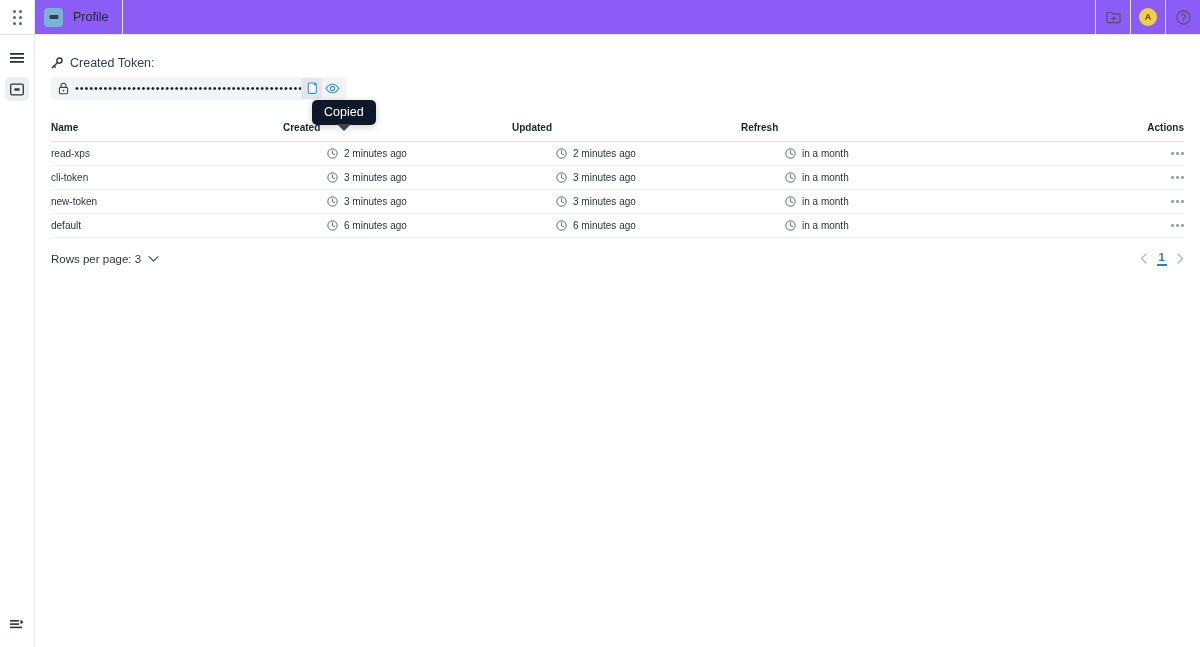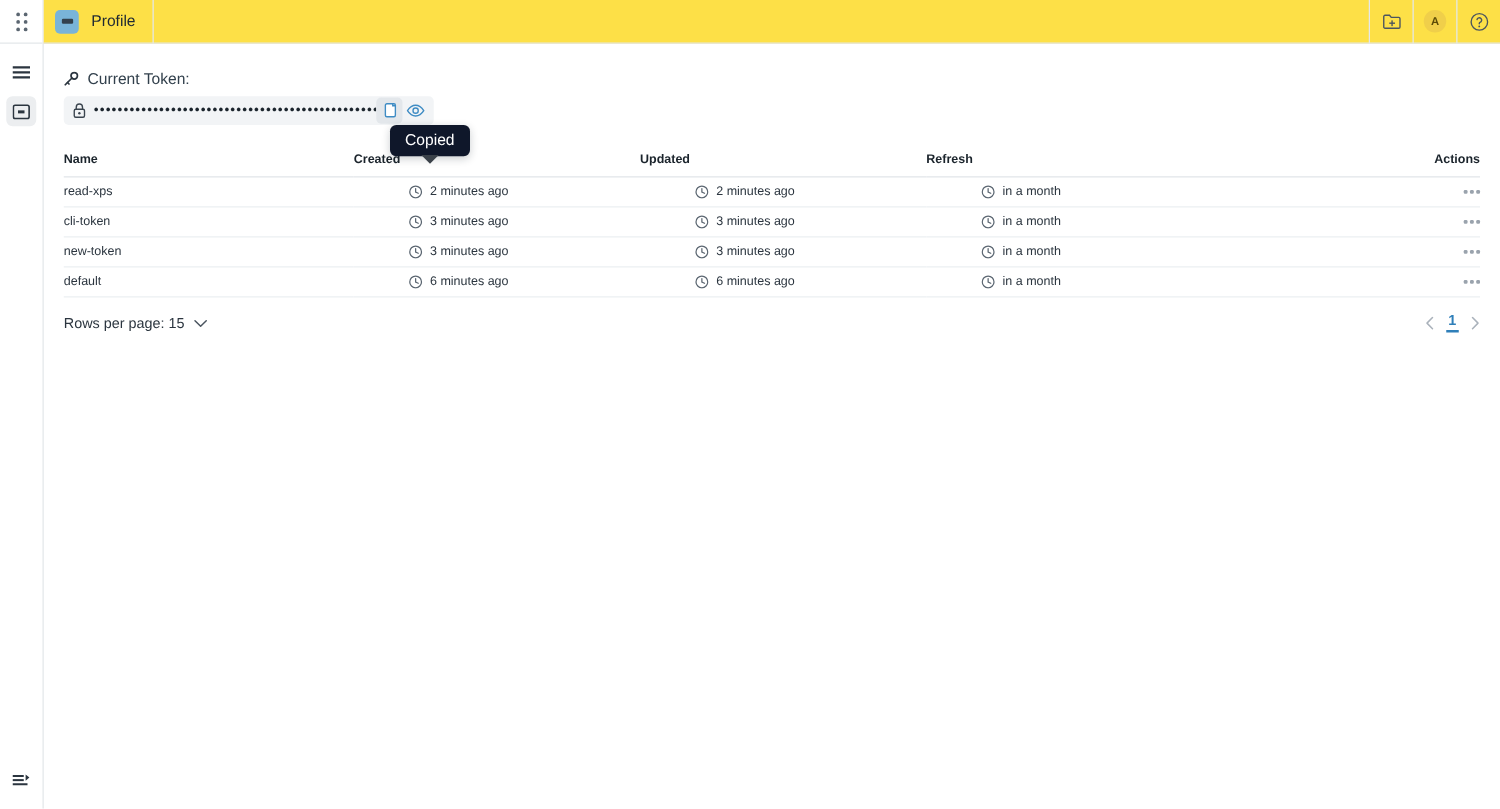--- a/index.html
+++ b/index.html
@@ -37,21 +37,21 @@
   .grip i { width: 3px; height: 3px; background: #5b6671; border-radius: 50%; display: block; }
 
   
   .main { flex: 1 1 auto; height: 647px; display: flex; flex-direction: column; min-width: 0; }
 
   
   .topbar {
     height: 35px; flex: 0 0 35px;
     border-bottom: 1px solid #e4e7ea;
     display: flex; align-items: center;
-    background: #fde047;
+    background: #8b5cf6;
   }
   .tab {
     height: 35px; display: flex; align-items: center; gap: 10px;
     padding: 0 14px 0 9px;
     border-right: 1px solid #e4e7ea;
     cursor: pointer;
   }
   .app-logo {
     width: 19px; height: 19px; border-radius: 4px;
     background: #79b4d8;
@@ -242,21 +242,21 @@
 
 
       <div class="token-label">
         <span>
           <svg width="12" height="12" viewBox="0 0 12 12">
             <circle cx="8.4" cy="3.6" r="2.6" fill="none" stroke="#2b353f" stroke-width="1.4"></circle>
             <path d="M6.6 5.4 L1.2 10.8" stroke="#2b353f" stroke-width="1.4" stroke-linecap="round"></path>
             <path d="M3 9 L4.2 10.2" stroke="#2b353f" stroke-width="1.4" stroke-linecap="round"></path>
           </svg>
         </span>
-        <span>Current Token:</span>
+        <span>Created Token:</span>
       </div>
 
       <div class="token-field">
         <span>
           <svg width="11" height="13" viewBox="0 0 11 13">
             <path d="M3 5.4 V3.7 A2.5 2.5 0 0 1 8 3.7 V5.4" fill="none" stroke="#3b454f" stroke-width="1.1"></path>
             <rect x="1.4" y="5.4" width="8.2" height="6.4" rx="1.2" fill="none" stroke="#3b454f" stroke-width="1.1"></rect>
             <circle cx="5.5" cy="8.6" r="0.95" fill="#3b454f"></circle>
           </svg>
         </span>
@@ -432,21 +432,21 @@
                     <i></i>
                   </span>
                 </span>
               </td>
             </tr>
           </tbody>
       </table>
 
       <div class="tfoot">
         <div class="rows-per-page">
-          <span>Rows per page: 15</span>
+          <span>Rows per page: 3</span>
           <span>
             <svg width="11" height="8" viewBox="0 0 11 8">
               <path d="M1 1.6 L5.5 6 L10 1.6" fill="none" stroke="#4b5560" stroke-width="1.2" stroke-linecap="round" stroke-linejoin="round"></path>
             </svg>
           </span>
         </div>
         <div class="pager">
           <span class="pg-arrow">
             <svg width="8" height="11" viewBox="0 0 8 11">
               <path d="M6 1 L1.6 5.5 L6 10" fill="none" stroke="#aab2bb" stroke-width="1.2" stroke-linecap="round" stroke-linejoin="round"></path>

